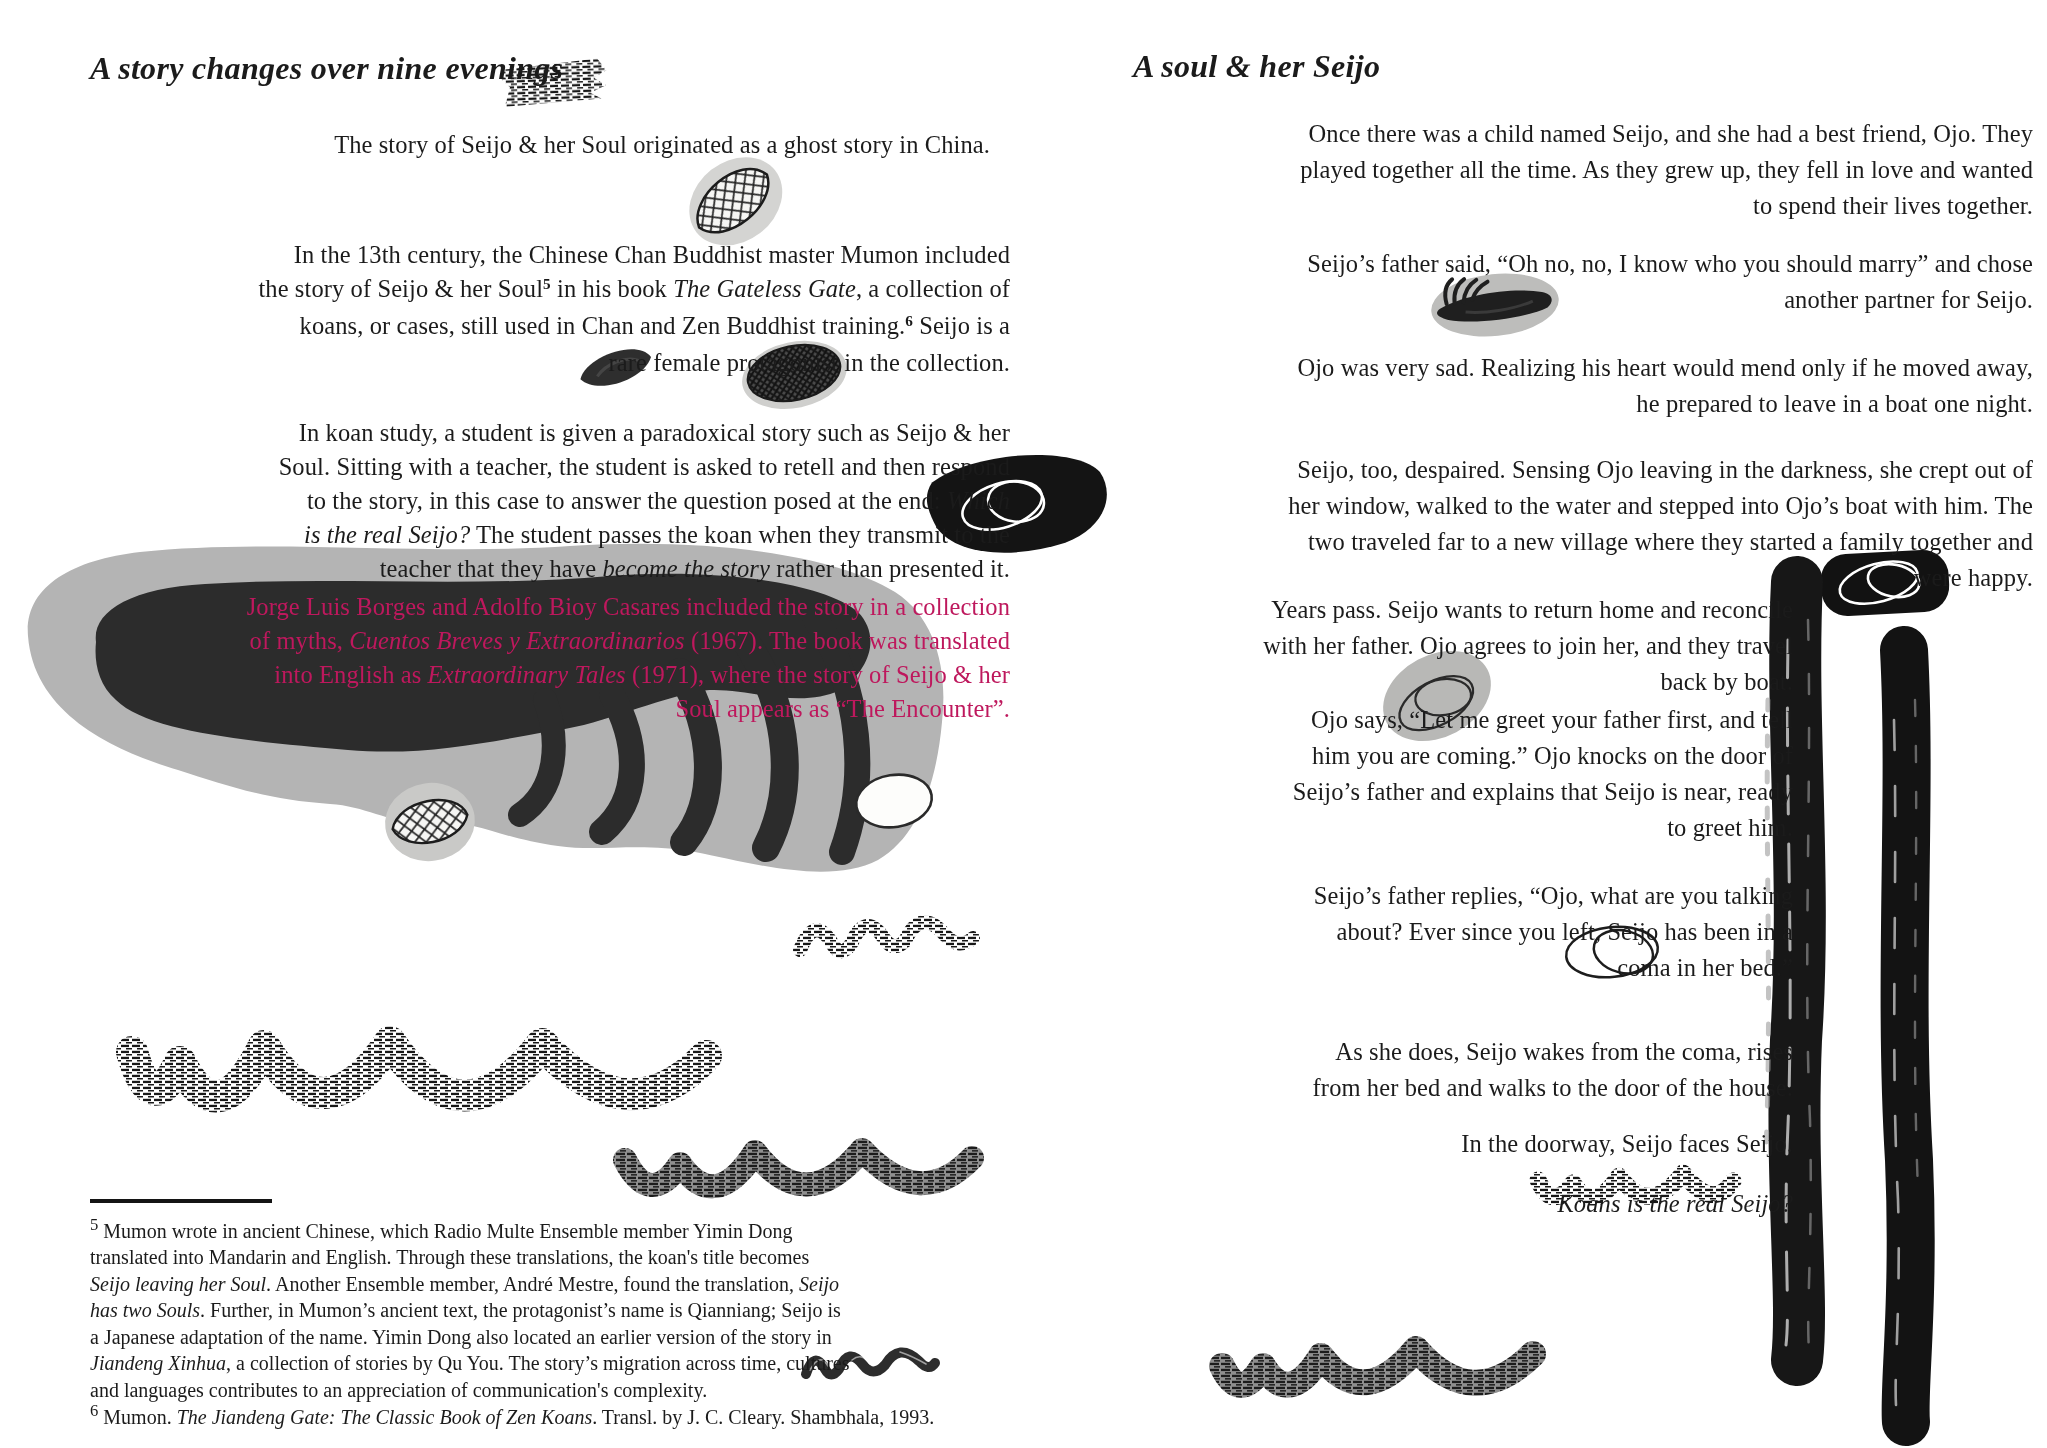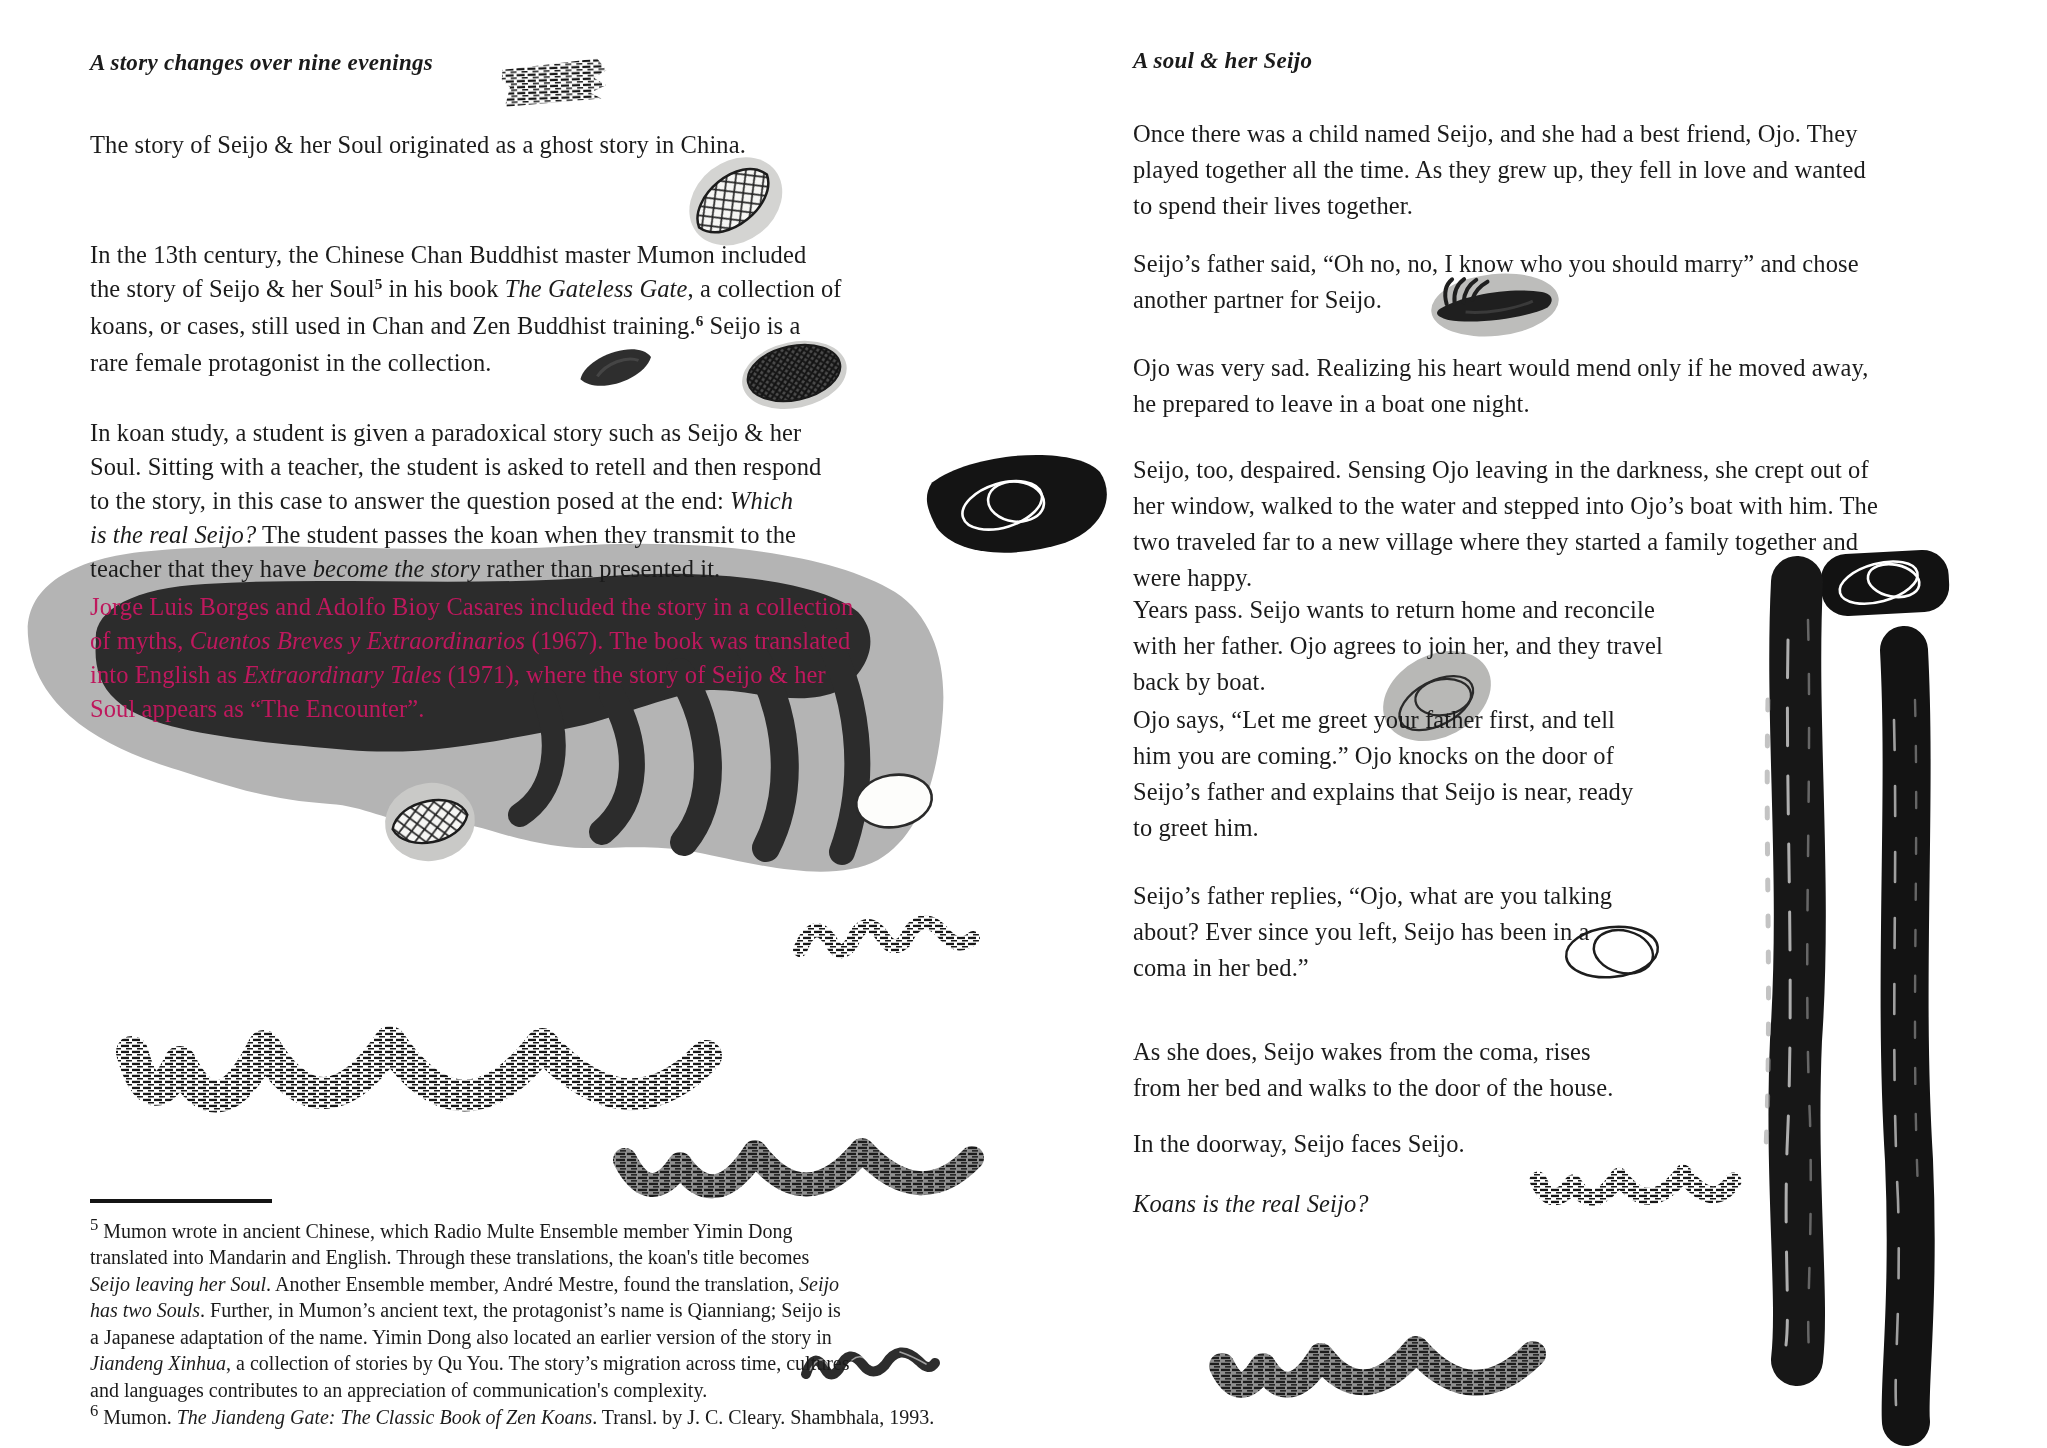--- a/index.html
+++ b/index.html
@@ -2,25 +2,25 @@
 <html><head>
 <meta charset="utf-8">
 <style>
   html,body{margin:0;padding:0;background:#e8e8e6;}
   .page{
     position:relative;width:2047px;height:1448px;background:#ffffff;
     overflow:hidden;font-family:"Liberation Serif","DejaVu Serif",serif;color:#1b1b1b;
   }
   .art{position:absolute;left:0;top:0;z-index:1;}
   .text-layer{position:absolute;left:0;top:0;width:100%;height:100%;z-index:2;}
-  .para{position:absolute;font-size:24.5px;line-height:34px;letter-spacing:0.1px;}
+  .para{position:absolute;font-size:24.5px;line-height:34px;letter-spacing:0.1px;text-align:right;}
   .para.right-col{line-height:36px;}
   .para sup{font-size:62%;vertical-align:baseline;position:relative;top:-0.55em;font-weight:600;}
   .section-title{
-    position:absolute;font-size:23px;font-weight:700;font-style:italic;letter-spacing:0.3px;
+    position:absolute;font-size:32px;font-weight:700;font-style:italic;letter-spacing:0.3px;
   }
   .white-text{color:#be185d;}
   .footnote{position:absolute;font-size:20px;line-height:26.5px;width:880px;}
 </style>
 </head>
 <body>
 
 <div class="page">
 
   <svg class="art" width="2047" height="1448" viewBox="0 0 2047 1448" aria-hidden="true">

